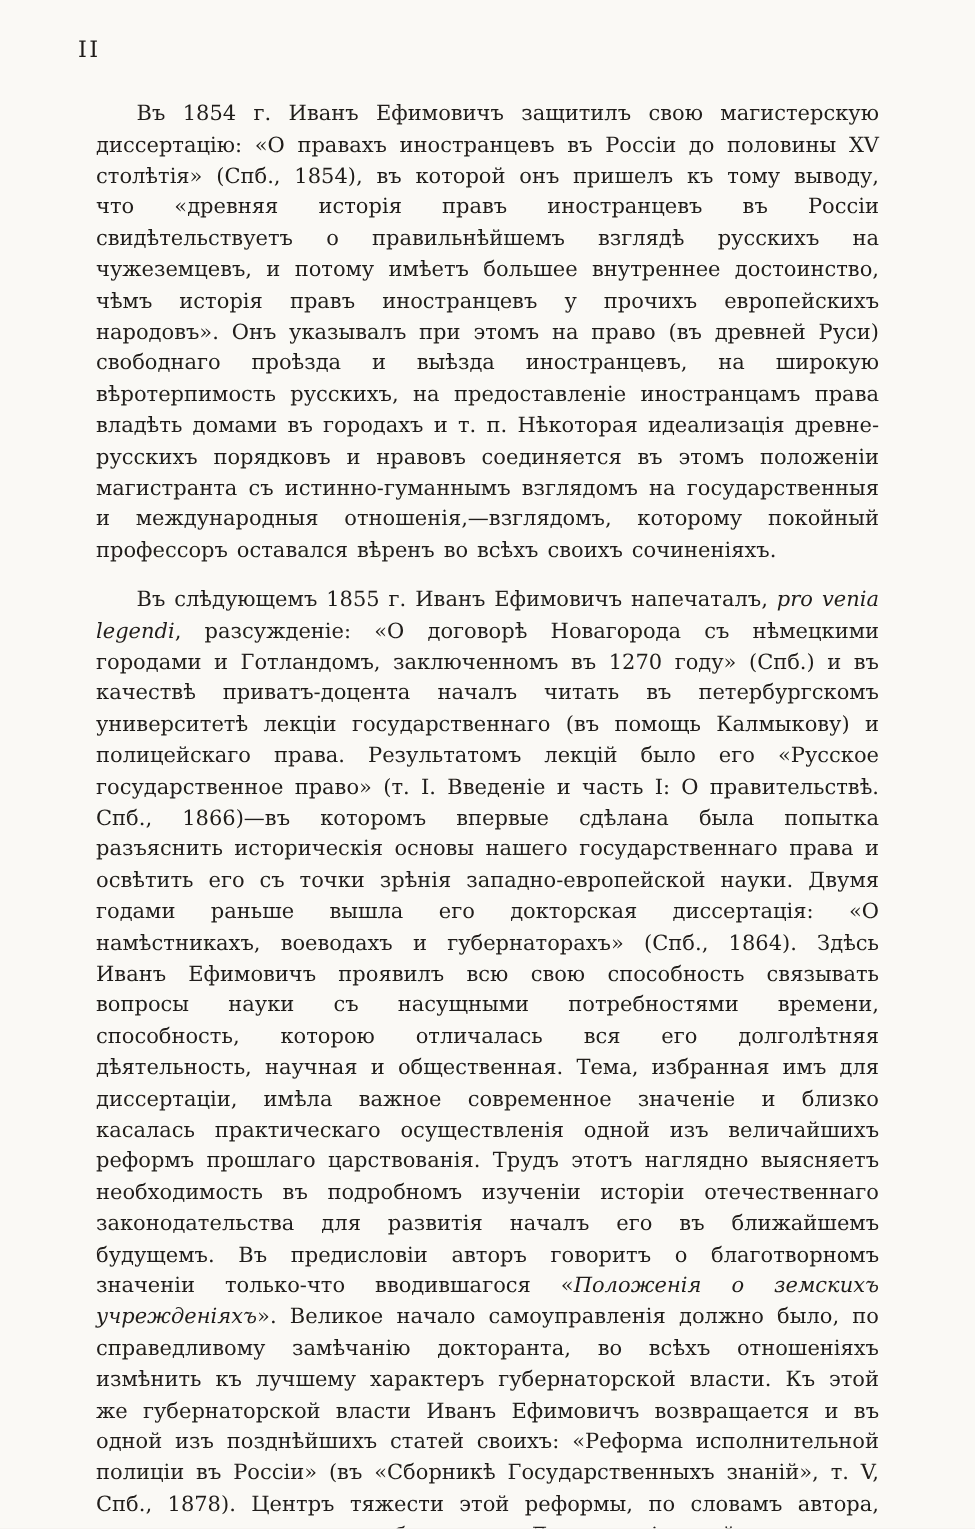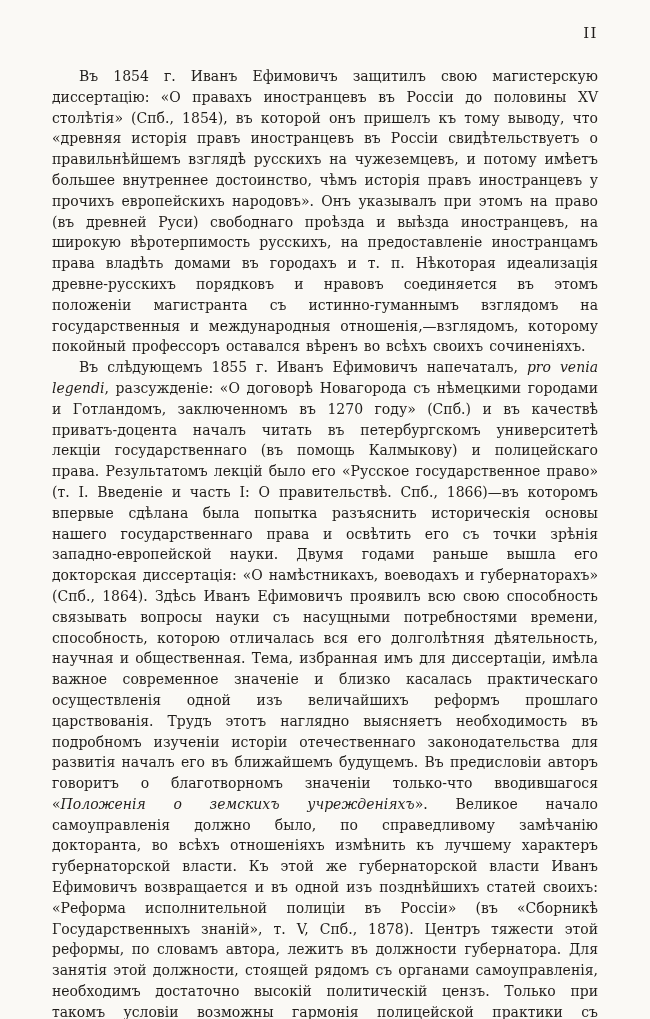--- a/index.html
+++ b/index.html
@@ -12,27 +12,27 @@
   .page {
     width: 650px;
     height: 1019px;
     box-sizing: border-box;
     background: #faf9f5;
     color: #201d1a;
     padding: 24px 52px 0 52px;
     overflow: hidden;
   }
   .page-number {
-    text-align: right;
+    text-align: left;
     font-size: 15px;
     letter-spacing: 1.5px;
     margin-bottom: 24px;
   }
   .text-block p {
-    margin: 0;
+    margin: 12px;
     text-align: justify;
     text-indent: 27px;
     font-size: 14px;
     line-height: 20.8px;
     word-spacing: 1.5px;
   }
   .italic { font-style: italic; }
 </style>
 </head>
 <body>

